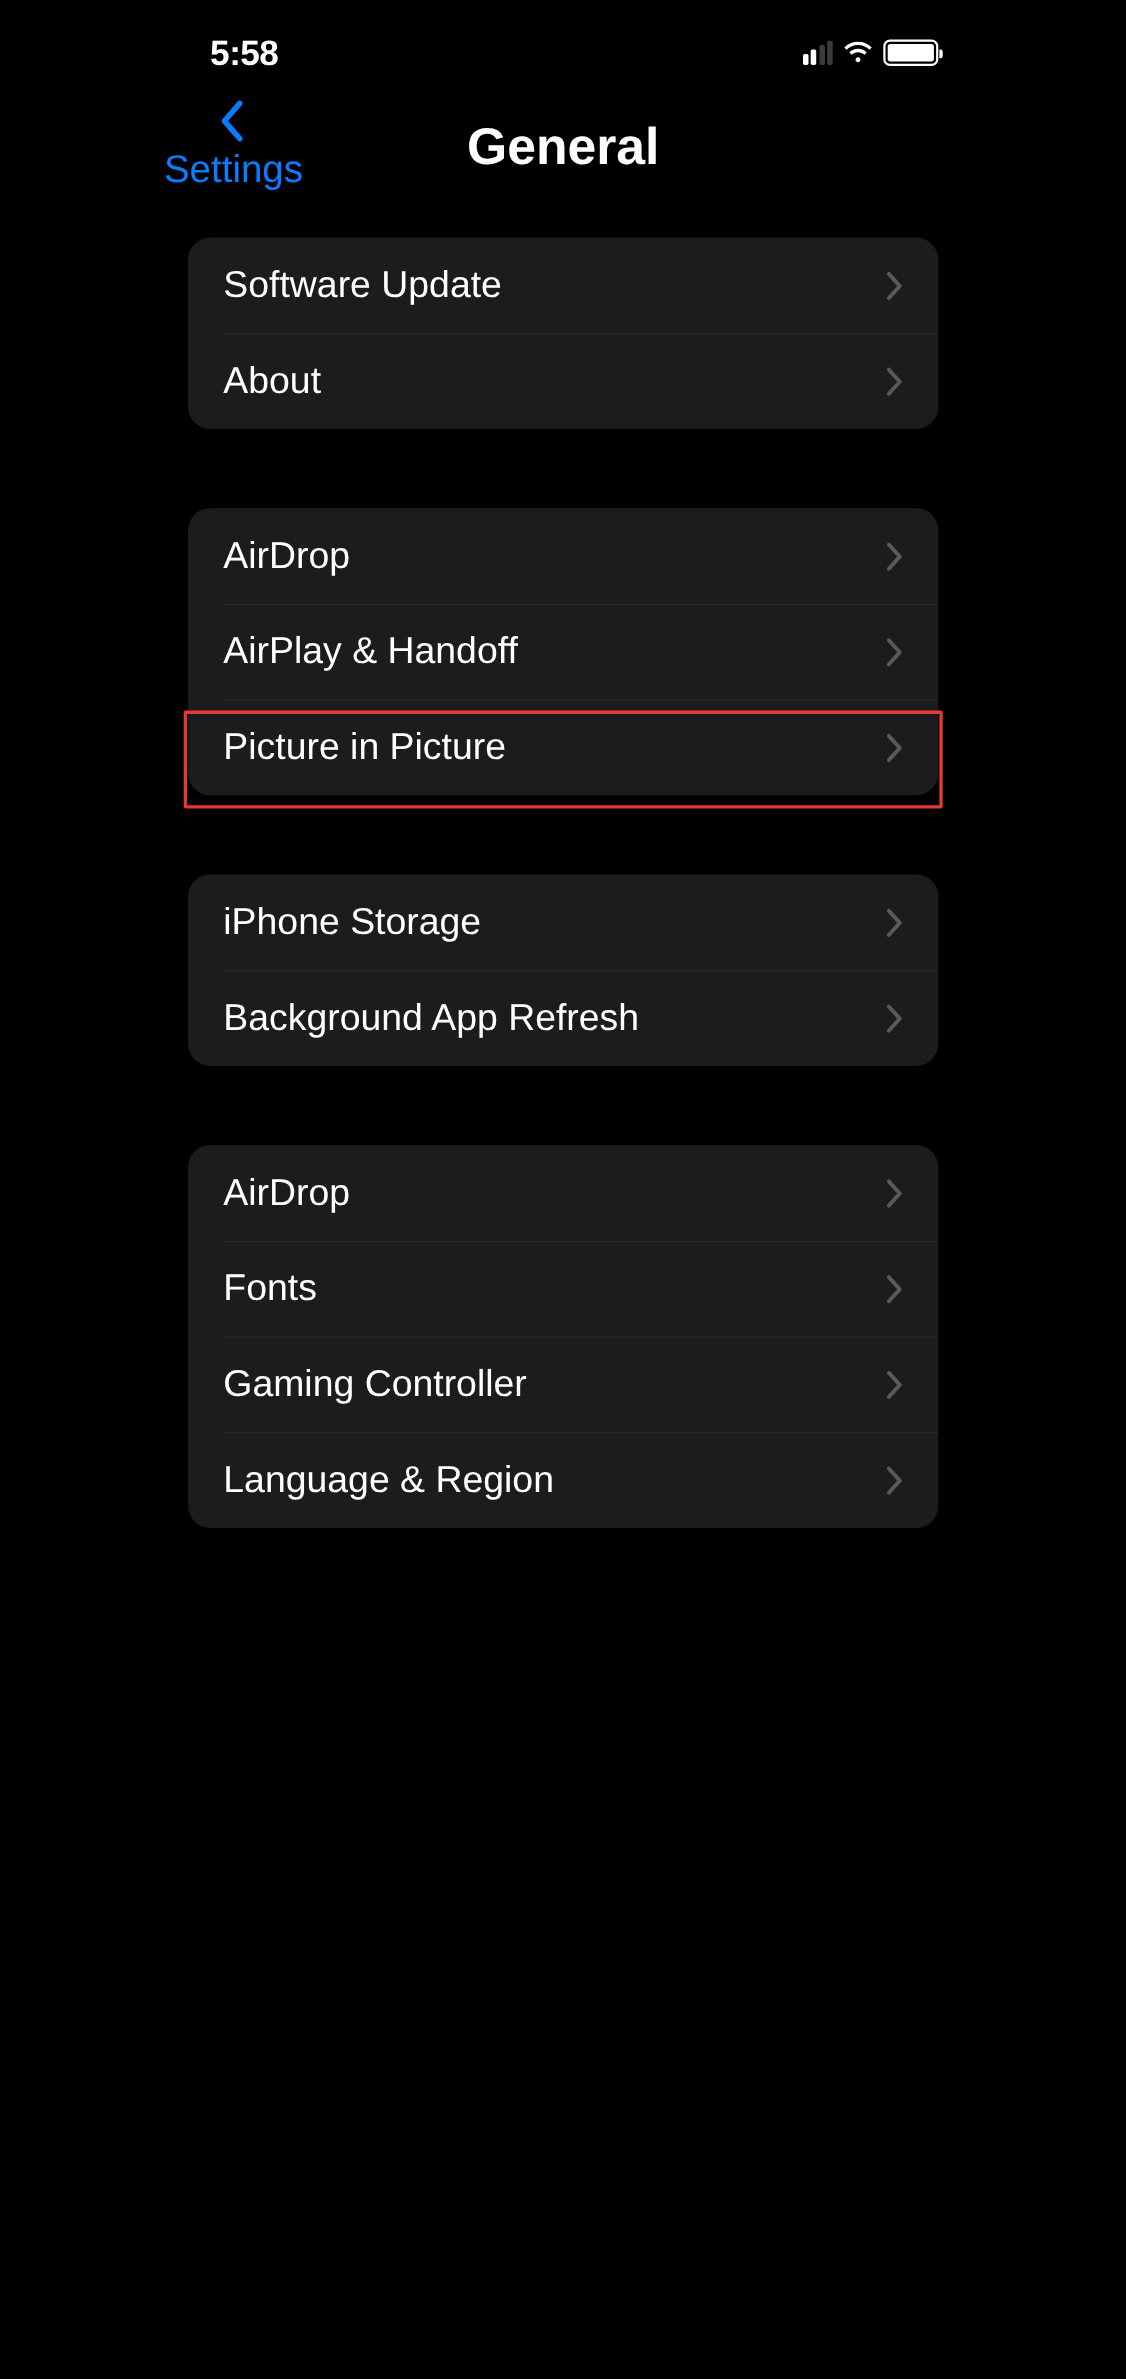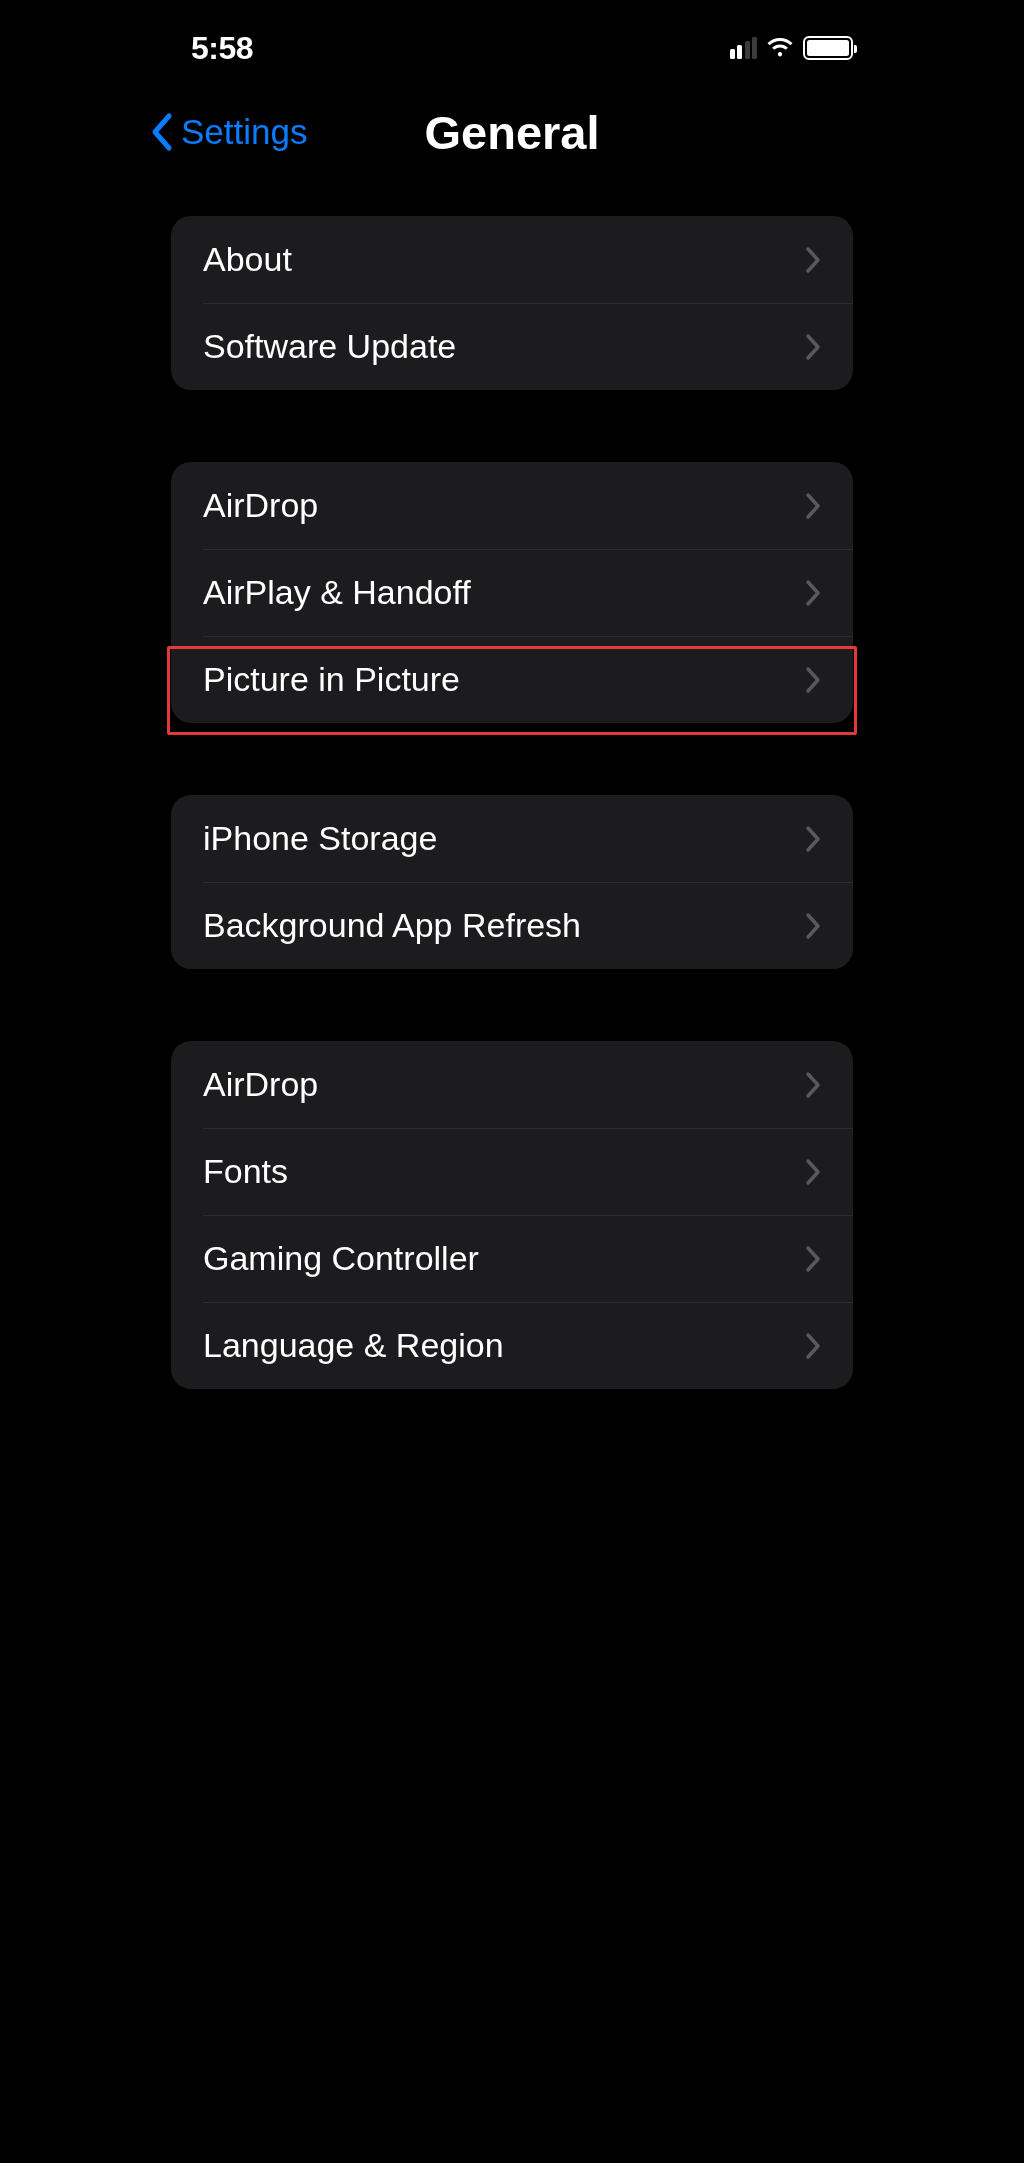--- a/index.html
+++ b/index.html
@@ -101,20 +101,21 @@
     }
     .back-button {
       position: absolute;
       left: 12px;
       display: flex;
       align-items: center;
       color: #0a7cff;
       font-size: 35px;
       font-weight: 400;
       gap: 4px;
+      flex-direction: column;
     }
     .back-chevron svg {
       width: 28px;
       height: 40px;
       display: block;
     }
     .nav-title {
       font-size: 47px;
       font-weight: 600;
       color: #fff;
@@ -202,29 +203,29 @@
           </svg>
         </span>
         <span>Settings</span>
       </div>
       <div class="nav-title">General</div>
     </div>
 
     <div class="content" id="content" style="position: relative;">
         <div class="section">
           <div class="row">
+            <span class="row-label">Software Update</span>
+            <span class="row-chevron">
+              <svg viewBox="0 0 16 28" fill="none">
+                <path d="M3 3 L13 14 L3 25" stroke="#5a5a5e" stroke-width="3.5" stroke-linecap="round" stroke-linejoin="round"></path>
+              </svg>
+            </span>
+          </div>
+          <div class="row">
             <span class="row-label">About</span>
-            <span class="row-chevron">
-              <svg viewBox="0 0 16 28" fill="none">
-                <path d="M3 3 L13 14 L3 25" stroke="#5a5a5e" stroke-width="3.5" stroke-linecap="round" stroke-linejoin="round"></path>
-              </svg>
-            </span>
-          </div>
-          <div class="row">
-            <span class="row-label">Software Update</span>
             <span class="row-chevron">
               <svg viewBox="0 0 16 28" fill="none">
                 <path d="M3 3 L13 14 L3 25" stroke="#5a5a5e" stroke-width="3.5" stroke-linecap="round" stroke-linejoin="round"></path>
               </svg>
             </span>
           </div>
         </div>
         <div class="highlight-box" style="top: 430px; height: 89px;"></div>
         <div class="section">
           <div class="row">

